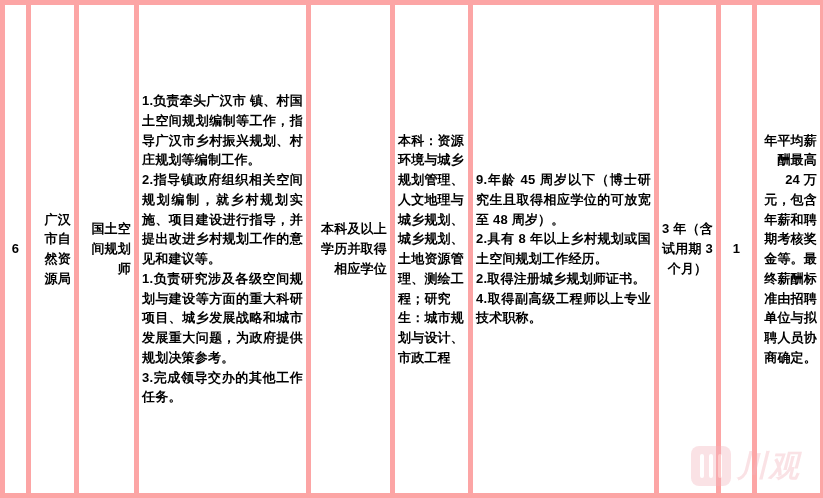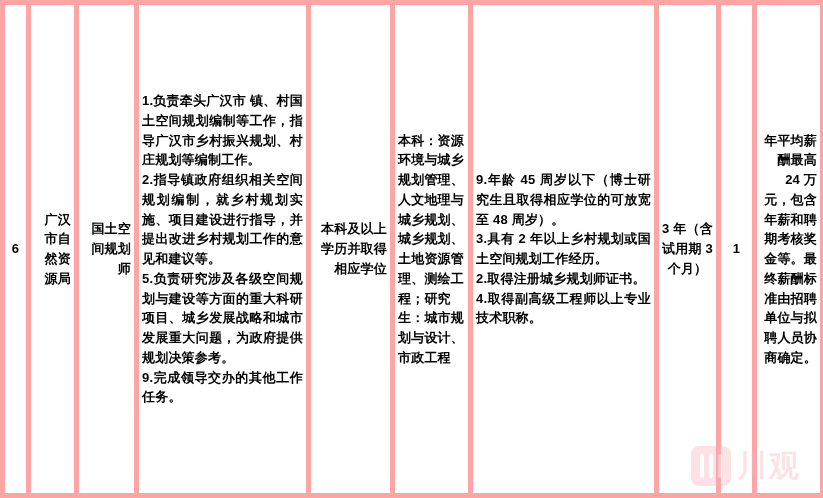--- a/index.html
+++ b/index.html
@@ -127,20 +127,21 @@
     background: #ffffff;
     border-radius: 2px;
     box-shadow: 9px 0 0 0 #ffffff;
   }
   #watermark .wm-text {
     font-size: 30px;
     font-weight: bold;
     color: #f2b4bd;
     letter-spacing: 2px;
     line-height: 1;
+    font-style: italic;
   }
 </style>
 </head>
 <body>
 
 <div id="sheet">
 
   <table class="grid">
     <colgroup>
       <col class="c-index">
@@ -155,28 +156,28 @@
       <col class="c-pay">
     </colgroup>
     <tbody>
       <tr>
         <td class="narrow-center">6</td>
         <td class="vertical-text">广汉市自然资源局</td>
         <td class="vertical-text">国土空间规划师</td>
         <td class="duty-cell cell-just">
           <p class="line">1.负责牵头广汉市 镇、村国土空间规划编制等工作，指导广汉市乡村振兴规划、村庄规划等编制工作。</p>
           <p class="line">2.指导镇政府组织相关空间规划编制，就乡村规划实施、项目建设进行指导，并提出改进乡村规划工作的意见和建议等。</p>
-          <p class="line">5.负责研究涉及各级空间规划与建设等方面的重大科研项目、城乡发展战略和城市发展重大问题，为政府提供规划决策参考。</p>
-          <p class="line">9.完成领导交办的其他工作任务。</p>
+          <p class="line">1.负责研究涉及各级空间规划与建设等方面的重大科研项目、城乡发展战略和城市发展重大问题，为政府提供规划决策参考。</p>
+          <p class="line">3.完成领导交办的其他工作任务。</p>
         </td>
         <td class="edu-cell cell-just v-mid">本科及以上学历并取得相应学位</td>
         <td class="major-cell cell-just">本科：资源环境与城乡规划管理、人文地理与城乡规划、城乡规划、土地资源管理、测绘工程；研究生：城市规划与设计、市政工程</td>
         <td class="other-cell cell-just">
           <p class="line">9.年龄 45 周岁以下（博士研究生且取得相应学位的可放宽至 48 周岁）。</p>
-          <p class="line">3.具有 2 年以上乡村规划或国土空间规划工作经历。</p>
+          <p class="line">2.具有 8 年以上乡村规划或国土空间规划工作经历。</p>
           <p class="line">2.取得注册城乡规划师证书。</p>
           <p class="line">4.取得副高级工程师以上专业技术职称。</p>
         </td>
         <td class="term-cell cell-just">3 年（含试用期 3 个月）</td>
         <td class="narrow-center">1</td>
         <td class="pay-cell cell-just">年平均薪酬最高 24 万元，包含年薪和聘期考核奖金等。最终薪酬标准由招聘单位与拟聘人员协商确定。</td>
       </tr>
     </tbody>
   </table>
 

